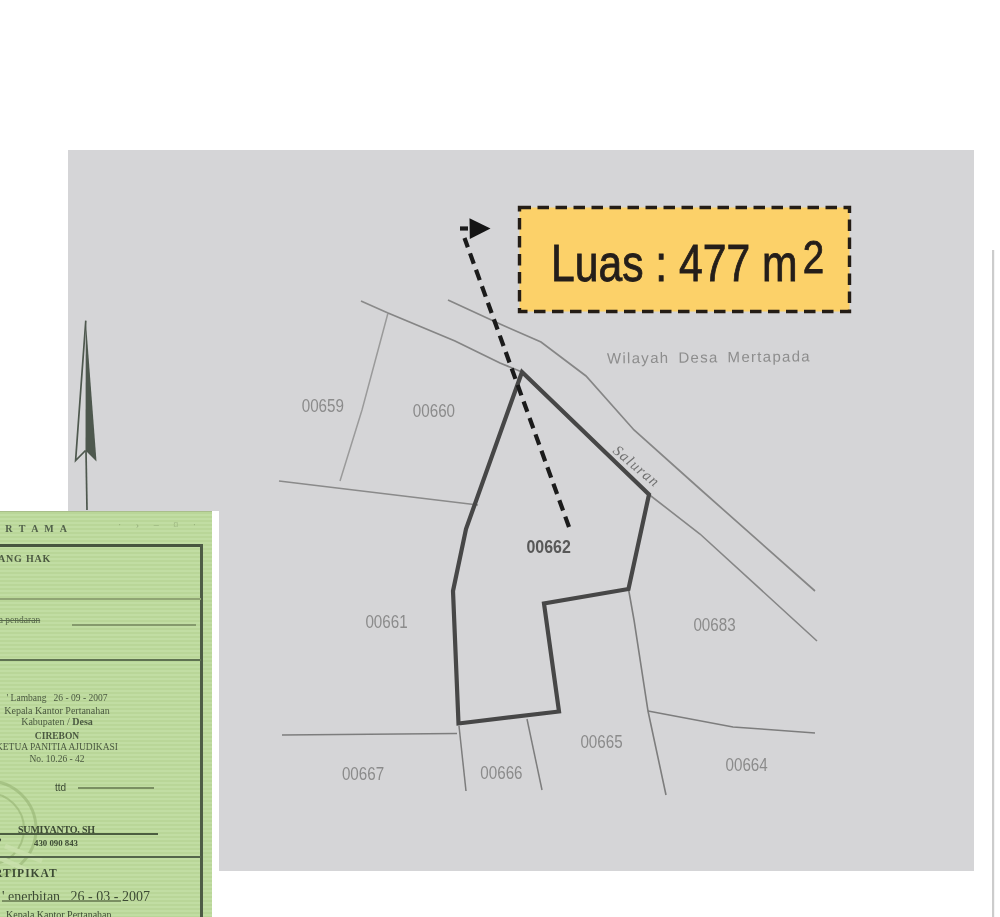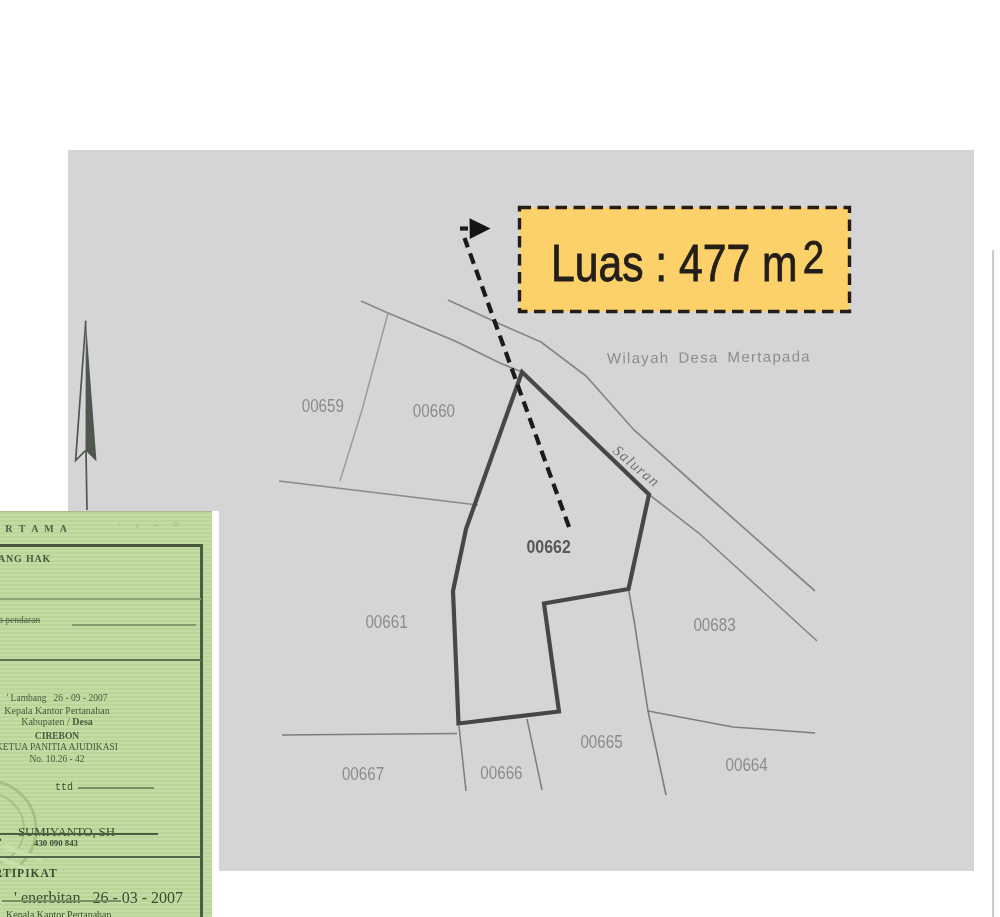--- a/index.html
+++ b/index.html
@@ -114,36 +114,36 @@
 
   <div class="abs" style="left:-60px;top:182px;width:234px;text-align:center;font-family:'Liberation Serif',serif;font-size:9.5px;color:#4b5941;line-height:11.5px;">
     <div>' Lambang&nbsp;&nbsp; 26 - 09 - 2007</div>
     <div style="font-size:10px;">Kepala Kantor Pertanahan</div>
     <div style="font-size:10px;">Kabupaten / <b>Desa</b></div>
     <div style="margin-top:3px;font-weight:bold;">CIREBON</div>
     <div>KETUA PANITIA AJUDIKASI</div>
     <div>No. 10.26 - 42</div>
   </div>
 
-  <div class="abs" style="left:55px;top:271px;font-family:Liberation Mono, monospace;font-size:10px;color:#3c4a34;text-align:right;">ttd</div>
+  <div class="abs" style="left:55px;top:271px;font-family:Liberation Sans, sans-serif;font-size:10px;color:#3c4a34;text-align:right;">ttd</div>
 
   <div class="abs" style="left:78px;top:276px;width:76px;height:1.5px;background:#7a8f62;"></div>
 
-  <div class="abs" style="left:18px;top:313px;font-family:'Liberation Serif',serif;font-weight:normal;font-size:13px;color:#3c4a34;letter-spacing:-0.2px;">SUMIYANTO, SH</div>
+  <div class="abs" style="left:18px;top:313px;font-family:'Liberation Serif',serif;font-weight:bold;font-size:10px;color:#3c4a34;letter-spacing:-0.2px;">SUMIYANTO, SH</div>
 
   <div class="abs" style="left:0;top:321.5px;width:158px;height:2px;background:#4c5e41;"></div>
 
   <div class="abs" style="left:-5px;top:325px;font-family:'Liberation Serif',serif;font-weight:bold;font-size:10.5px;color:#3c4a34;">P</div>
 
   <div class="abs" style="left:34px;top:327px;font-family:'Liberation Serif',serif;font-weight:bold;font-size:8.8px;color:#3c4a34;">430 090 843</div>
 
   <div class="abs" style="left:0;top:345px;width:201px;height:2px;background:#53654a;"></div>
 
   <div class="abs" style="left:-22px;top:356px;font-family:'Liberation Serif',serif;font-weight:bold;font-size:11.5px;letter-spacing:1px;color:#3c4a34;">SERTIPIKAT</div>
 
-  <div class="abs" style="left:14px;top:378px;font-family:'Liberation Serif',serif;font-size:16px;color:#3c4a34;">' enerbitan&nbsp;&nbsp; 26 - 03 - 2007</div>
+  <div class="abs" style="left:2px;top:378px;font-family:'Liberation Serif',serif;font-size:14px;color:#3c4a34;">' enerbitan&nbsp;&nbsp; 26 - 03 - 2007</div>
 
   <div class="abs" style="left:2px;top:389px;width:119px;height:1.5px;background:#7a8f62;"></div>
 
   <div class="abs" style="left:6px;top:398px;font-family:'Liberation Serif',serif;font-size:10px;color:#3c4a34;">Kepala Kantor Pertanahan</div>
 </div>
 
 </div>
 
 </body></html>

